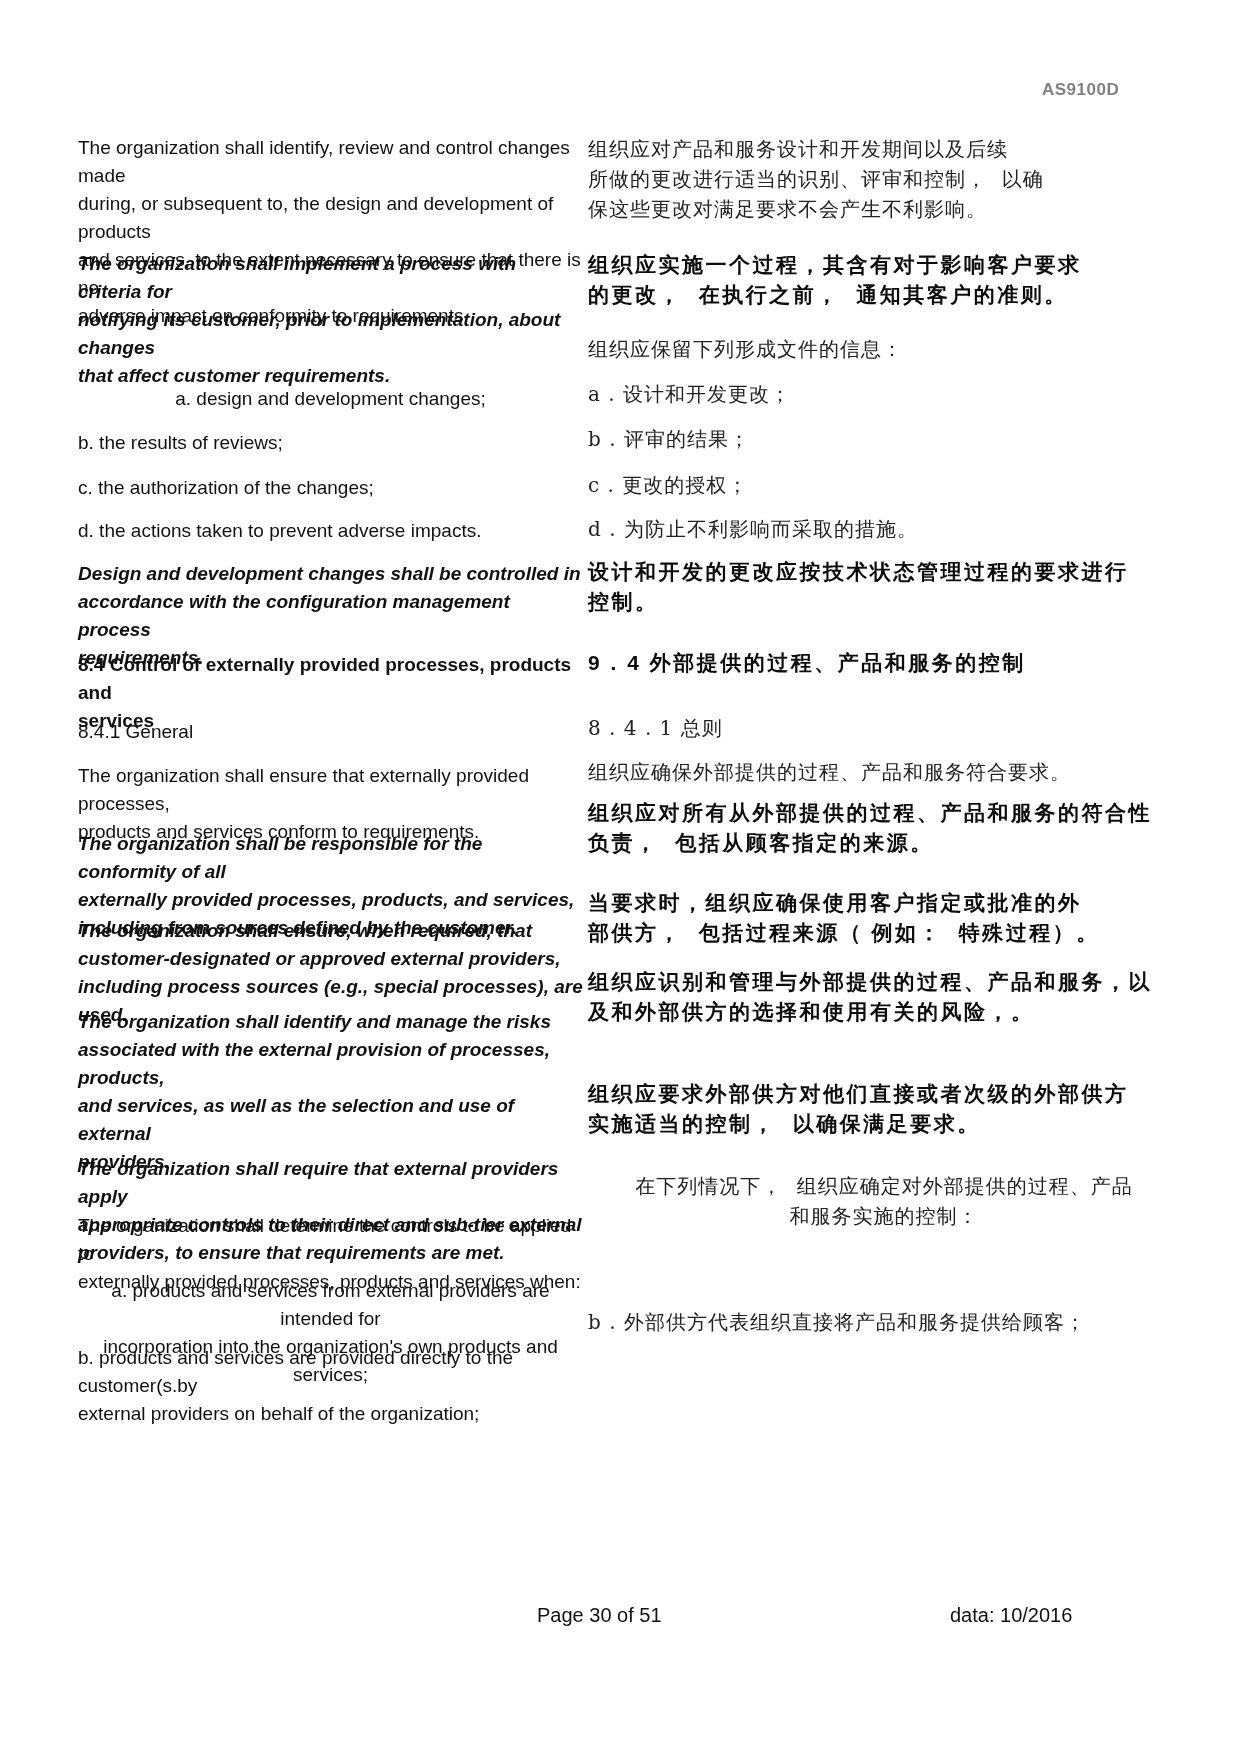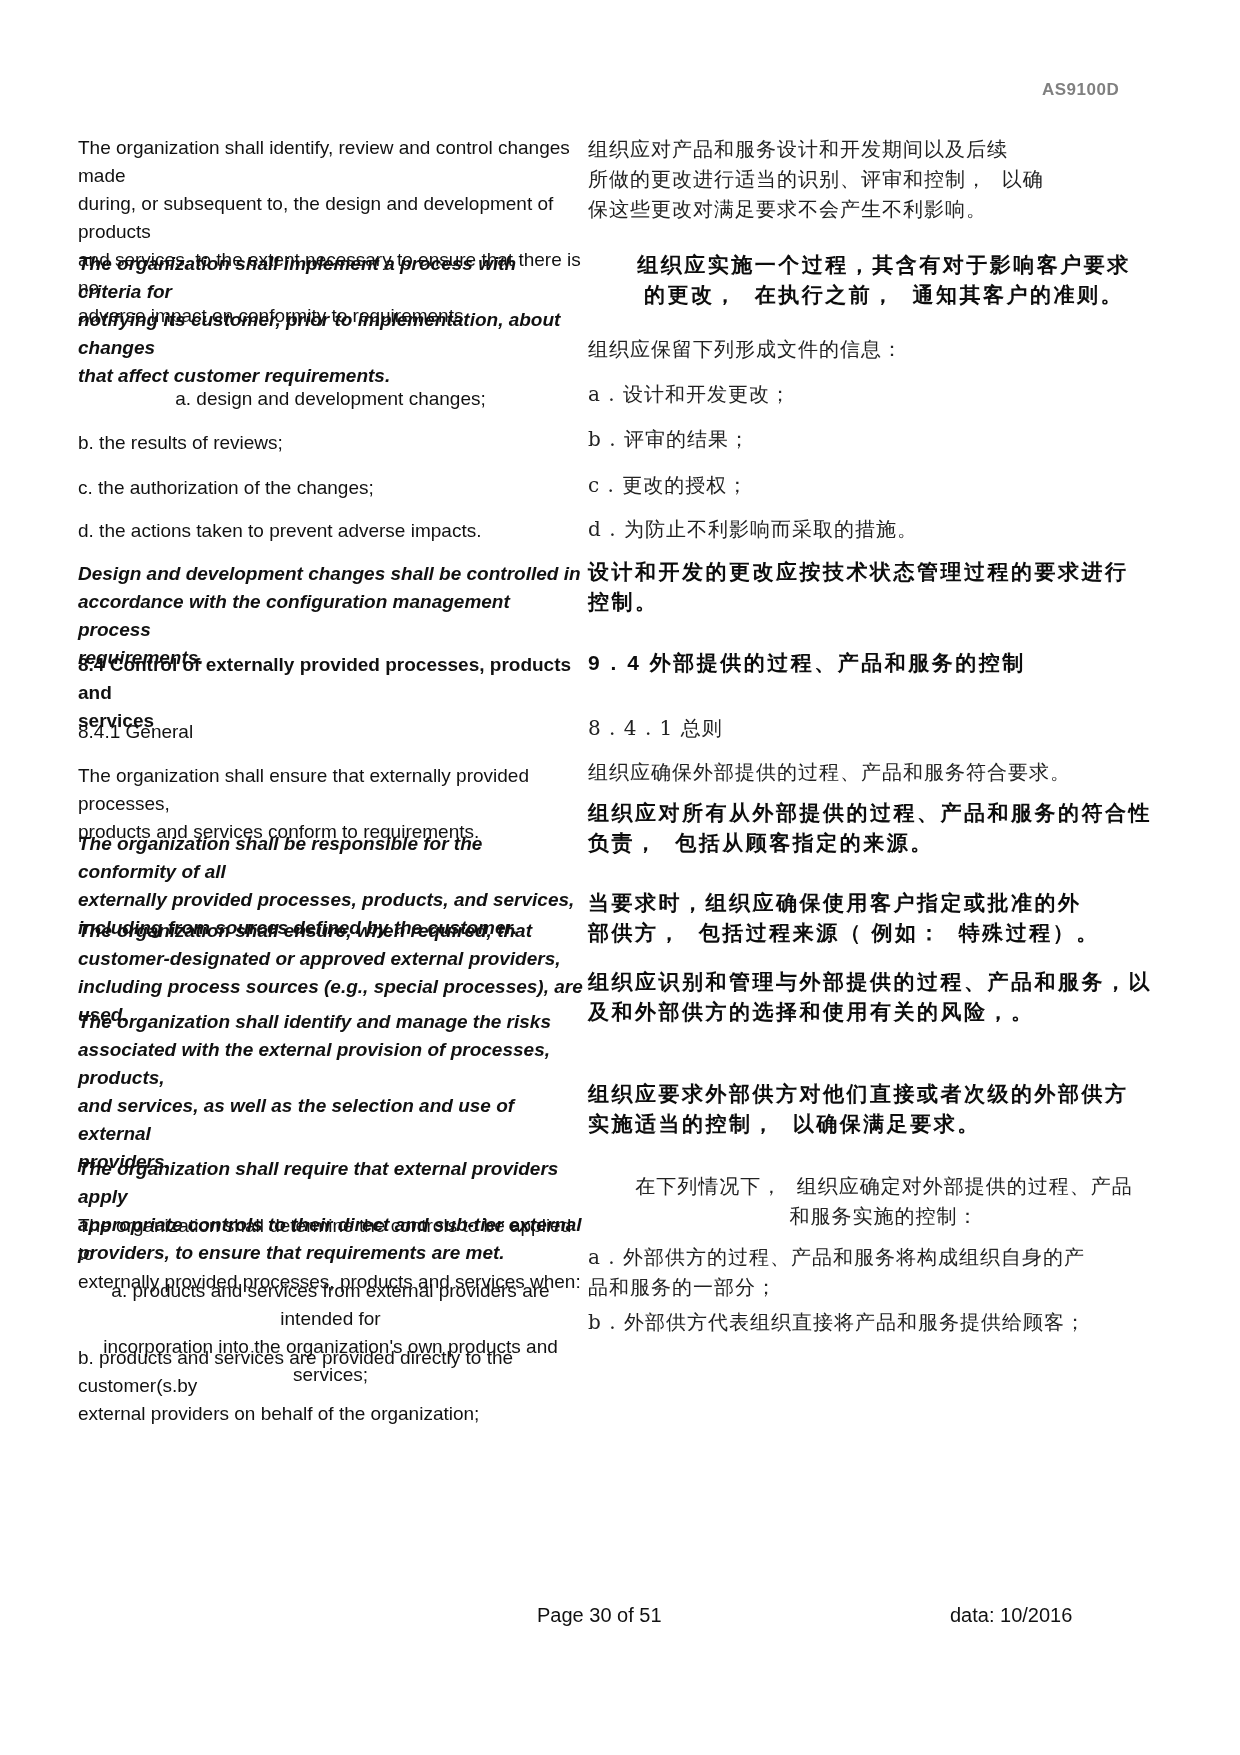--- a/index.html
+++ b/index.html
@@ -84,21 +84,21 @@
   .en-p11 { top: 830px; }
   .en-p12 { top: 917px; }
   .en-p13 { top: 1008px; }
   .en-p14 { top: 1155px; }
   .en-p15 { top: 1212px; }
   .en-p16 { top: 1277px; text-align: center; }
   .en-p17 { top: 1344px; }
 
   
   .zh-p0  { top: 134px; }
-  .zh-p1  { top: 250px; text-align: center; }
+  .zh-p1  { top: 250px; }
   .zh-p2  { top: 334px; }
   .zh-p3  { top: 379px; }
   .zh-p4  { top: 424px; }
   .zh-p5  { top: 470px; }
   .zh-p6  { top: 514px; }
   .zh-p7  { top: 557px; }
   .zh-p8  { top: 648px; }
   .zh-p9  { top: 713px; }
   .zh-p10 { top: 757px; }
   .zh-p11 { top: 798px; }
@@ -173,20 +173,18 @@
   <div class="para zh zh-bold zh-p11">组织应对所有从外部提供的过程、产品和服务的符合性
 负责，  包括从顾客指定的来源。</div>
   <div class="para zh zh-bold zh-p12">当要求时，组织应确保使用客户指定或批准的外
 部供方，  包括过程来源（ 例如：  特殊过程）。</div>
   <div class="para zh zh-bold zh-p13">组织应识别和管理与外部提供的过程、产品和服务，以
 及和外部供方的选择和使用有关的风险，。</div>
   <div class="para zh zh-bold zh-p14">组织应要求外部供方对他们直接或者次级的外部供方
 实施适当的控制，  以确保满足要求。</div>
   <div class="para zh zh-serif zh-p15">在下列情况下，  组织应确定对外部提供的过程、产品
 和服务实施的控制：</div>
-  <div class="para zh zh-serif zh-p16">a . 外部供方的过程、产品和服务将构成组织自身的产
-品和服务的一部分；</div>
   <div class="para zh zh-serif zh-p17">b . 外部供方代表组织直接将产品和服务提供给顾客；</div>
 
   <div id="footer-page" class="footer-text">Page 30 of 51</div>
   <div id="footer-date" class="footer-text">data: 10/2016</div>
 
 </div>
 
 </body></html>

